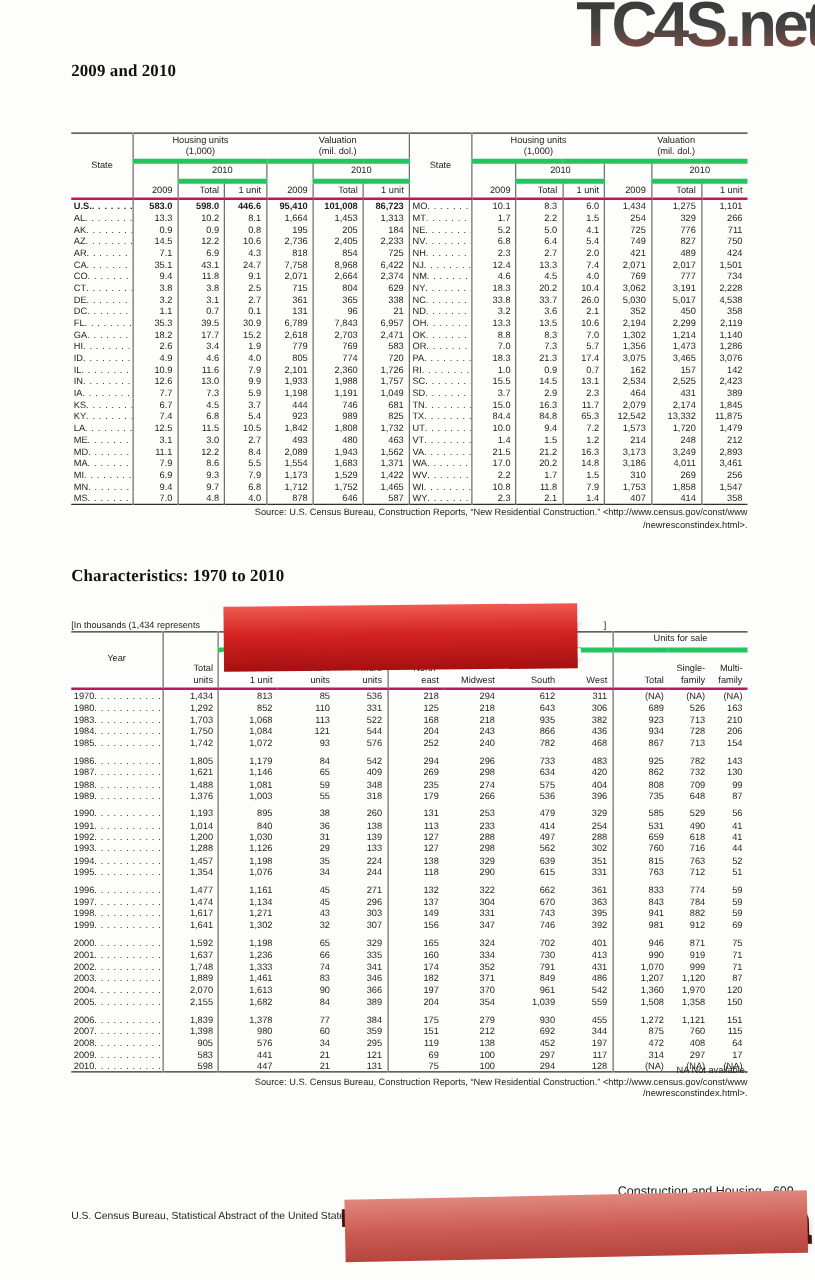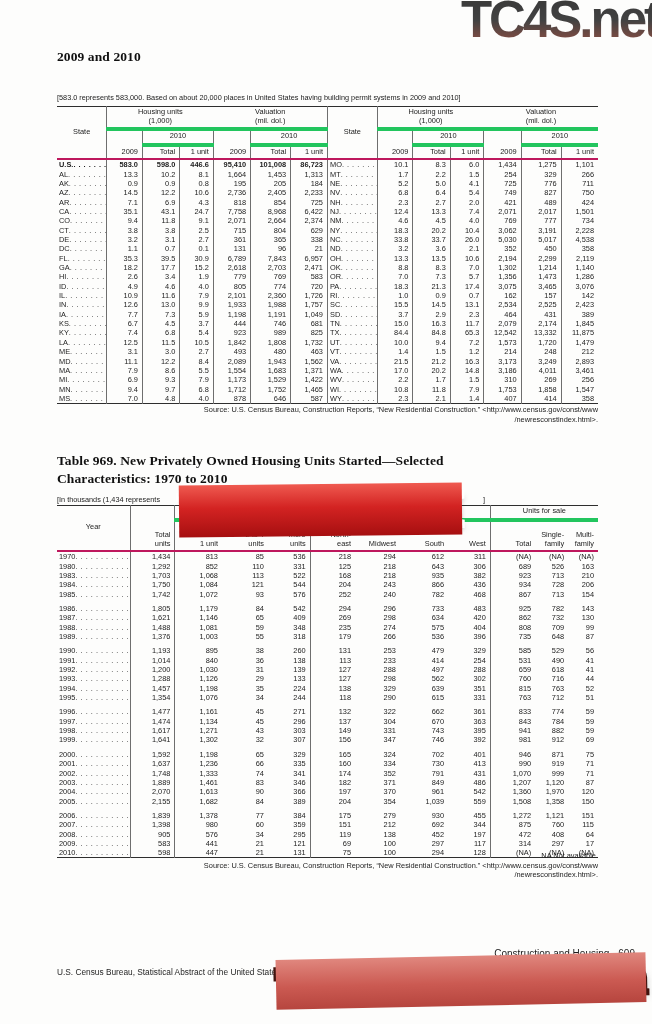--- a/index.html
+++ b/index.html
@@ -76,21 +76,20 @@
   .wm-bot .fill { background:linear-gradient(180deg,#e0877e 0%,#cb5a52 55%,#b6453e 100%); }
 </style>
 </head>
 <body>
 
 <div class="page">
 
   <div class="abs content-x tbl-title" style="top:48px;">
     <div>2009 and 2010</div>
   </div>
-  <div class="abs content-x note" style="top:93px;">[583.0 represents 583,000. Based on about 20,000 places in United States having building permit systems in 2009 and 2010]</div>
 
   <table class="abs content-x" style="top:106px;">
     <colgroup>
       <col style="width:9.2%">
         <col style="width:6.6%">
         <col style="width:6.9%">
         <col style="width:6.2%">
       <col style="width:6.9%">
         <col style="width:7.4%">
         <col style="width:6.8%">
@@ -819,21 +818,20 @@
         </tr>
       </tbody>
   </table>
 
   <div class="abs content-x src" style="top:405px;">
     <p class="indent">Source: U.S. Census Bureau, Construction Reports, “New Residential Construction.” &lt;http://www.census.gov/const/www</p>
     <p>/newresconstindex.html&gt;.</p>
   </div>
 
   <div class="abs content-x tbl-title" style="top:452px;">
-    <div>Table 969. New Privately Owned Housing Units Started—Selected</div>
     <div>Characteristics: 1970 to 2010</div>
   </div>
   <div class="abs content-x note note-flex" style="top:495px;">
     <span>[In thousands (1,434 represents</span>
     <span>]</span>
   </div>
 
   <table class="abs content-x" style="top:505px;">
     <colgroup>
       <col style="width:13.5%">

